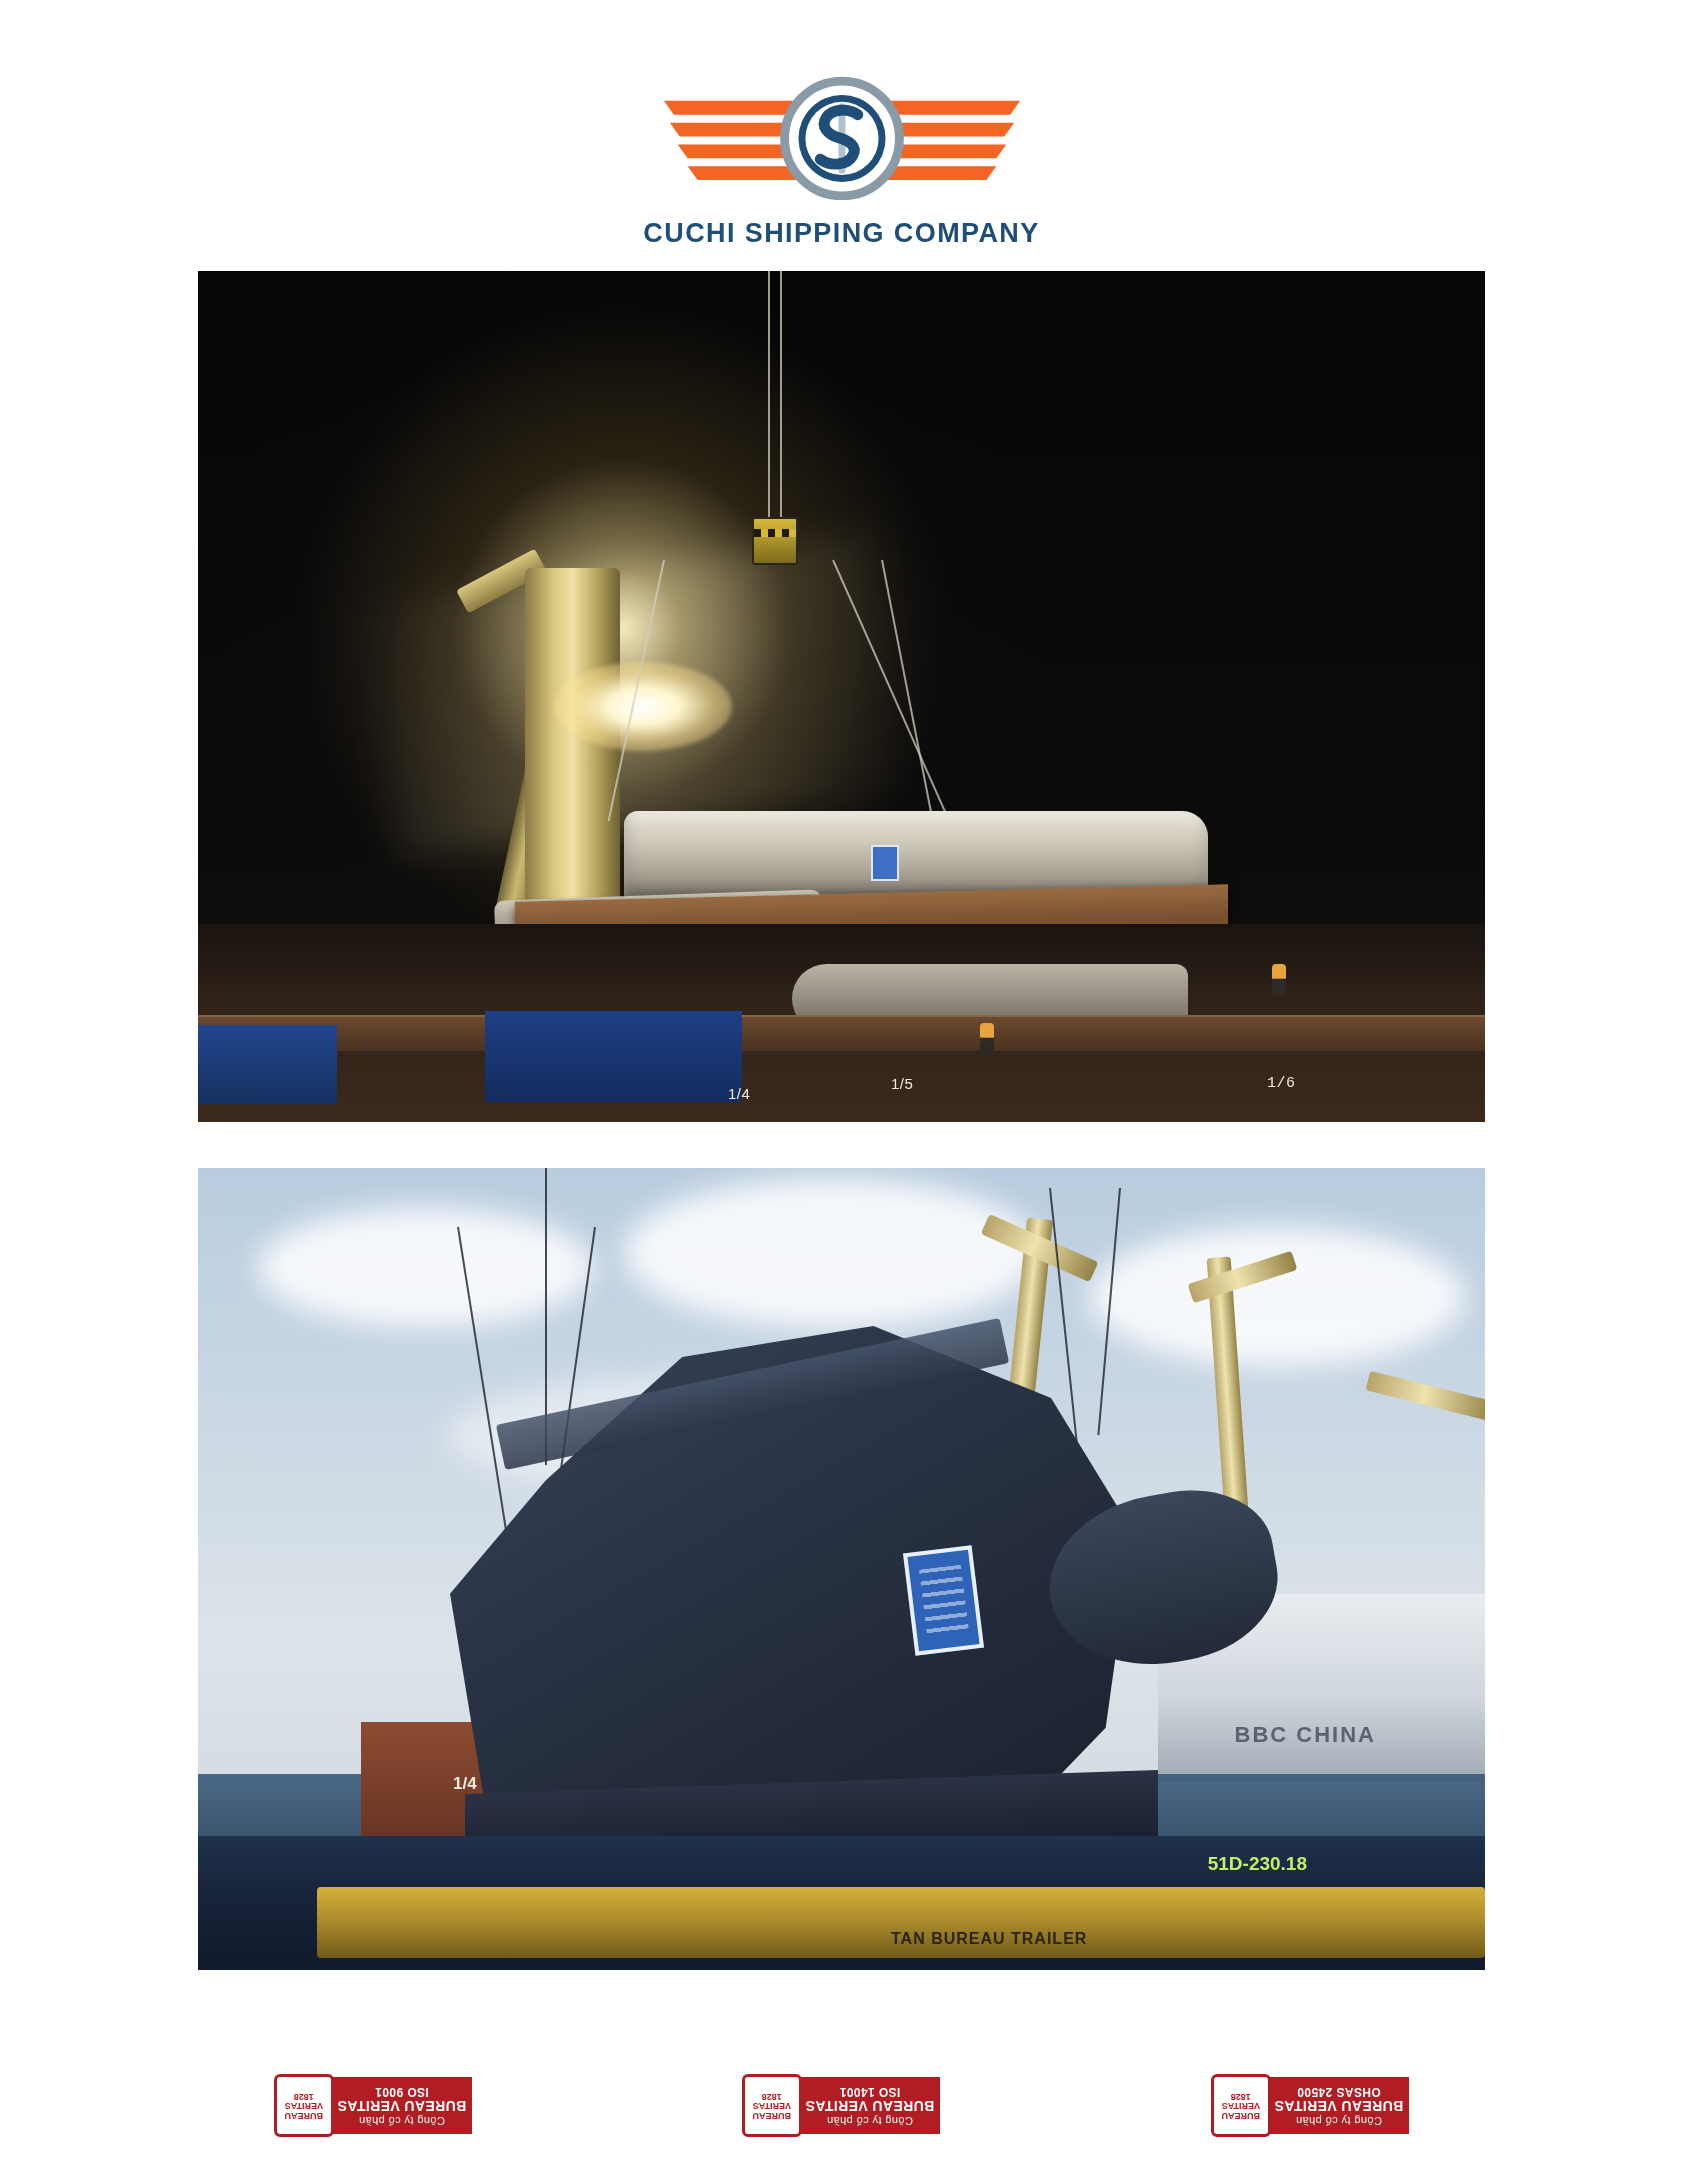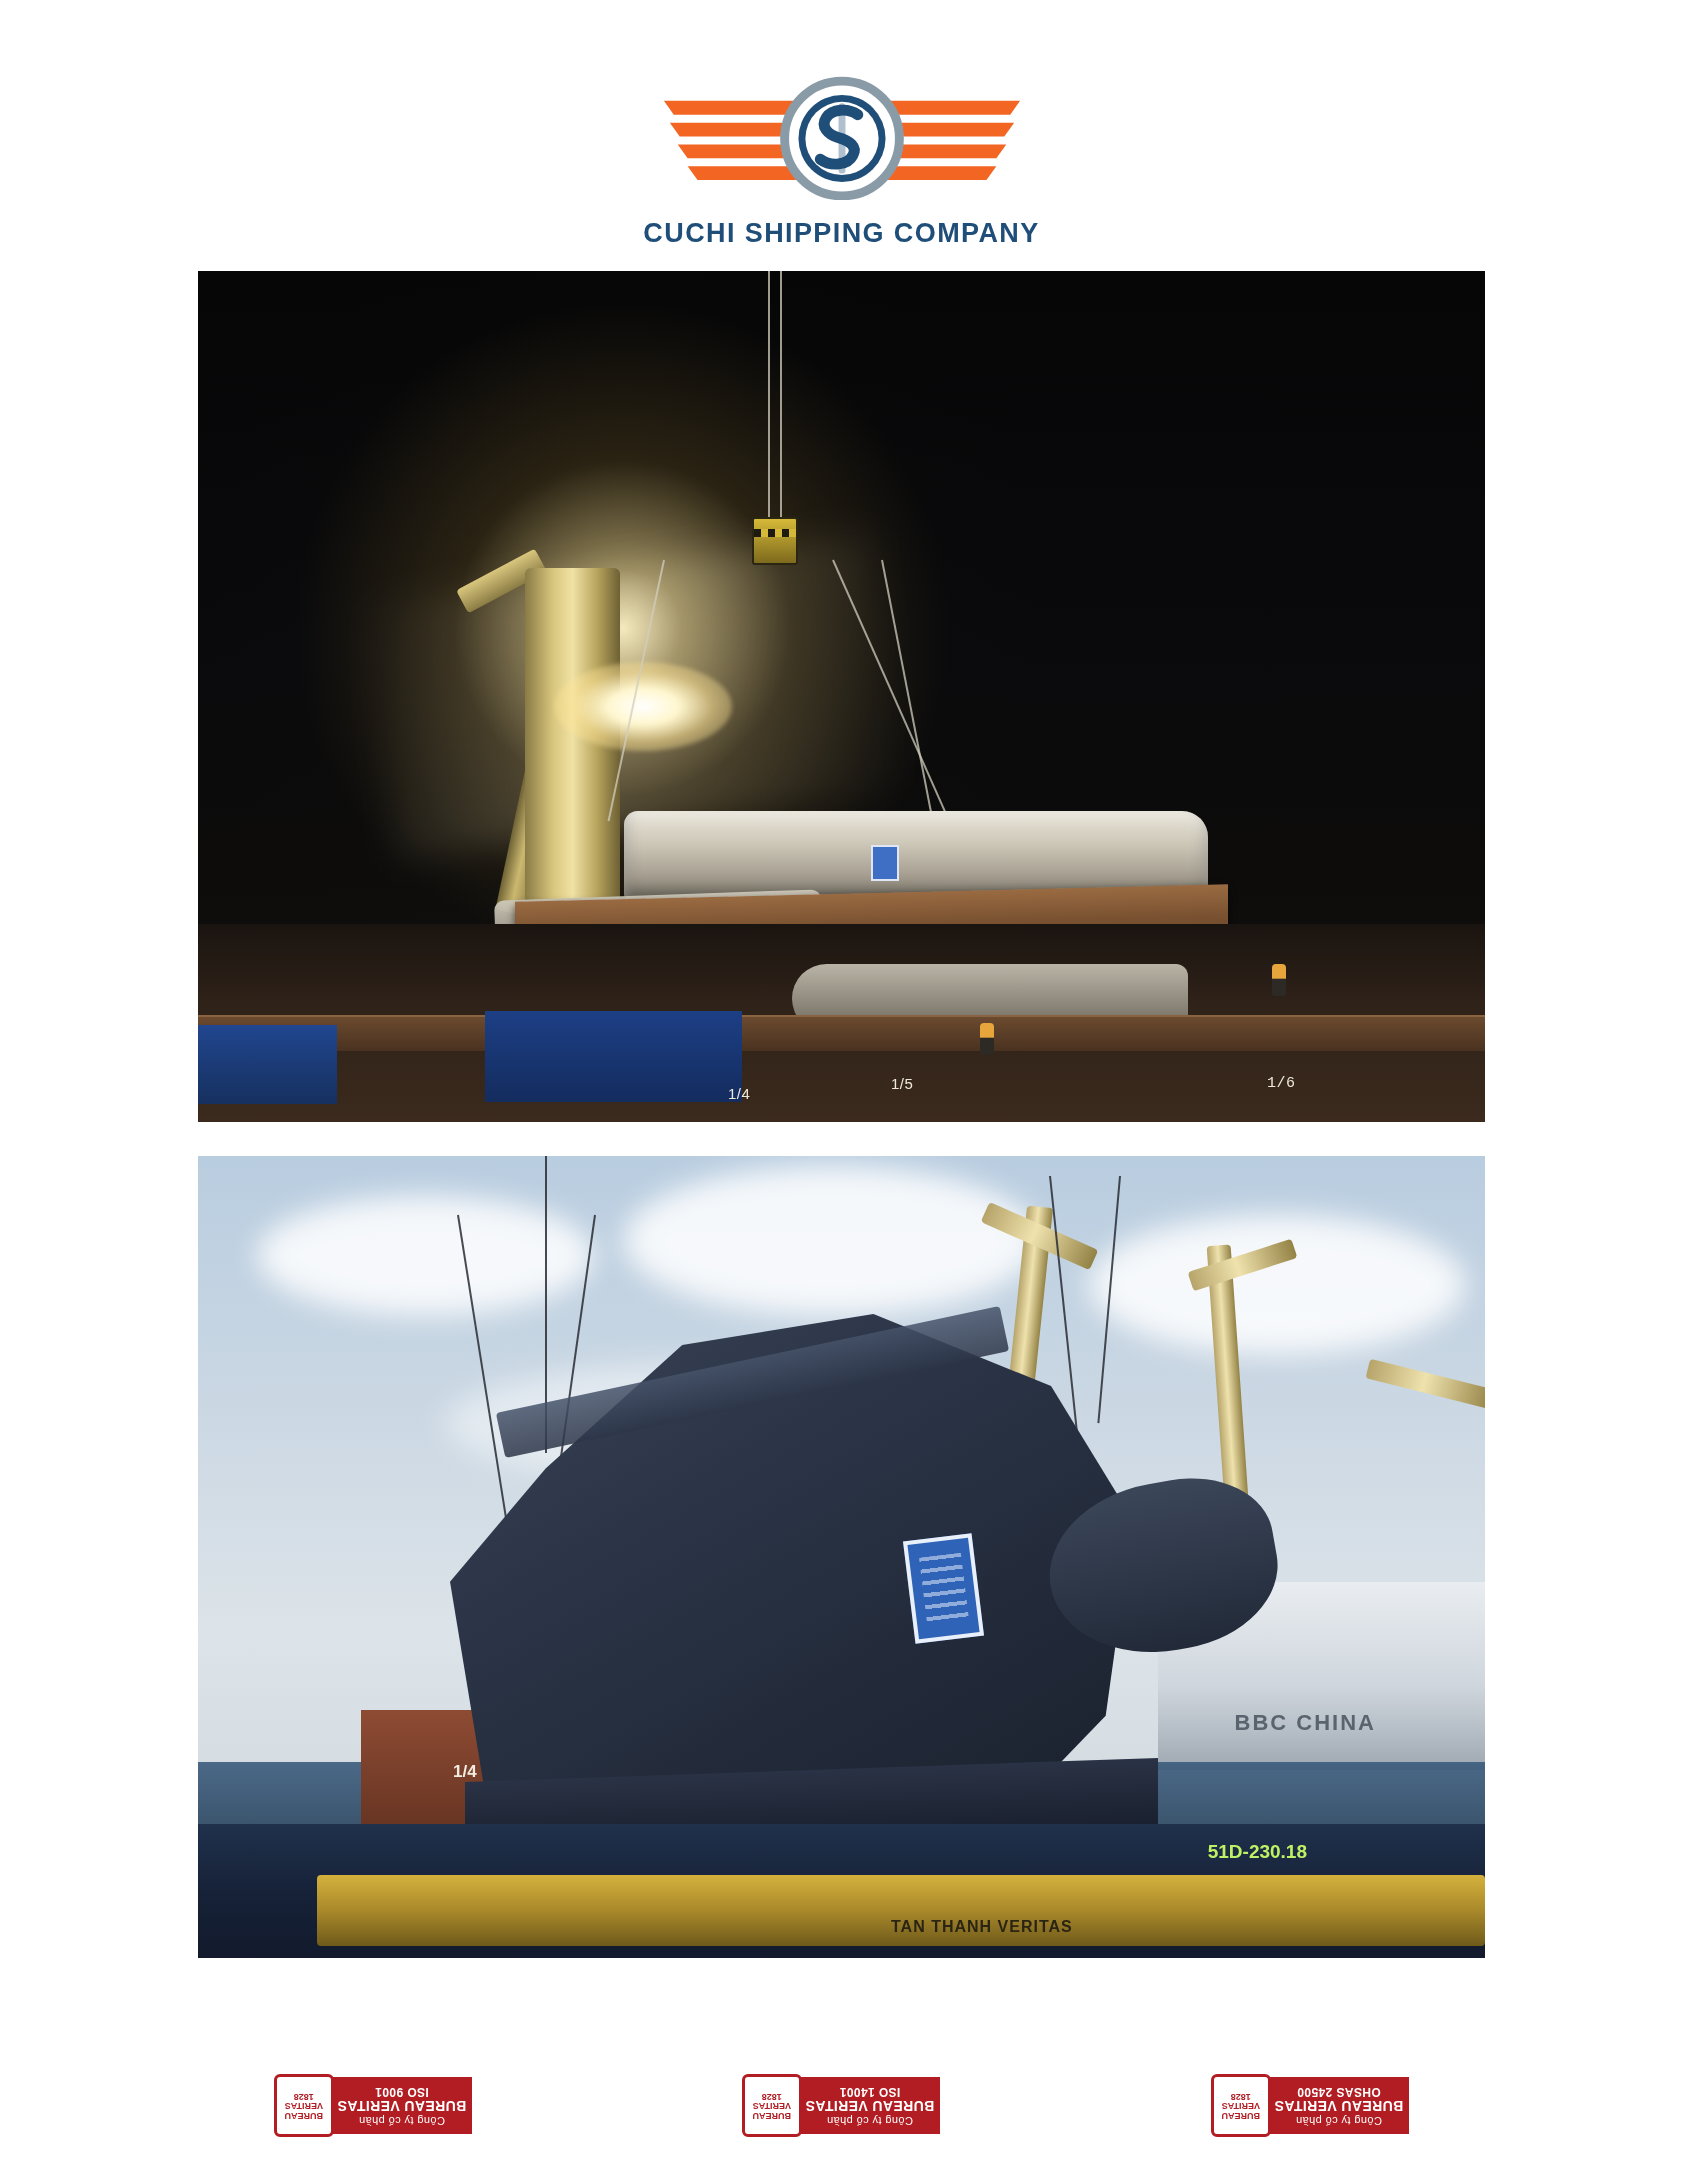--- a/index.html
+++ b/index.html
@@ -57,21 +57,21 @@
     background: #111;
   }
   .photo-1 {
     width: 1287px;
     height: 851px;
     margin-top: 22px;
   }
   .photo-2 {
     width: 1287px;
     height: 802px;
-    margin-top: 34px;
+    margin-top: 46px;
   }
 
   
   .p1-sky {
     position: absolute; inset: 0;
     background:
       radial-gradient(circle at 33% 42%, rgba(255,244,200,0.95) 0px, rgba(255,230,150,0.55) 59px, rgba(120,95,40,0.30) 168px, rgba(20,18,14,0.05) 327px, rgba(0,0,0,0) 426px),
       linear-gradient(180deg, #060607 0%, #0a0a0c 45%, #0d0c0b 70%, #131211 100%);
   }
   .p1-glow {
@@ -487,21 +487,21 @@
     <div class="p2-mark" style="left:255px; top:606px;">1/4</div>
 
     <div class="p2-mill"></div>
     <div class="p2-mill-band"></div>
     <div class="p2-trunnion"></div>
     <div class="p2-base"></div>
     <div class="p2-tag"></div>
 
     <div class="p2-deck"></div>
     <div class="p2-trailer"></div>
-    <div class="p2-trailer-label">TAN THANH VERITAS</div>
+    <div class="p2-trailer-label">TAN BUREAU TRAILER</div>
     <div class="p2-mark" style="right:178px; bottom:95px; font-size:19px; color:#bef264;">51D-230.18</div>
   </div>
 
   <div class="footer">
 
     <div class="stamp">
       <div class="stamp-box">
         <span class="s-l1">Công ty cổ phần</span>
         <span class="s-l2">BUREAU VERITAS</span>
         <span class="s-l3">ISO 9001</span>

